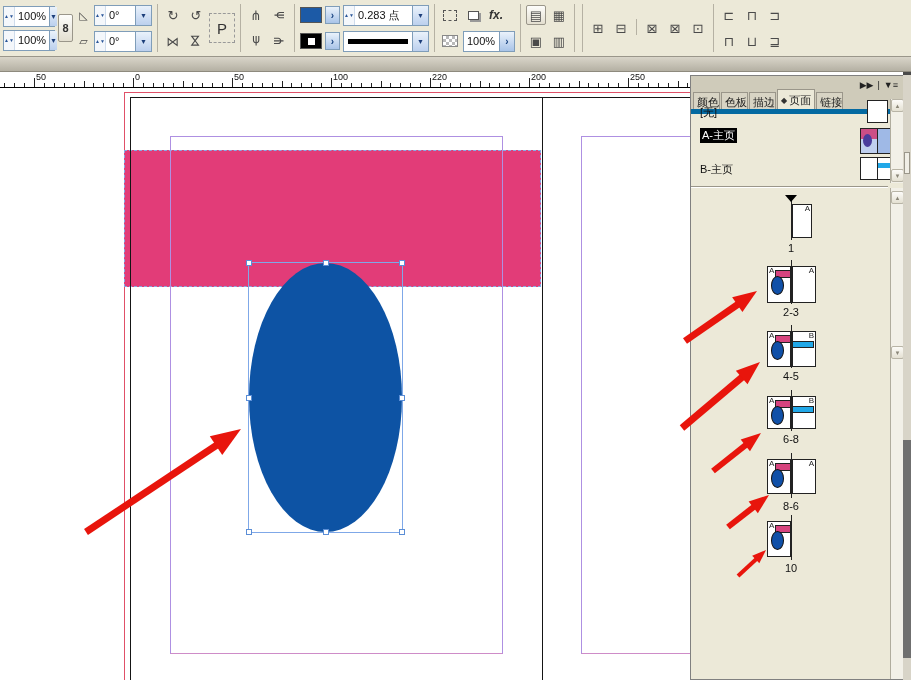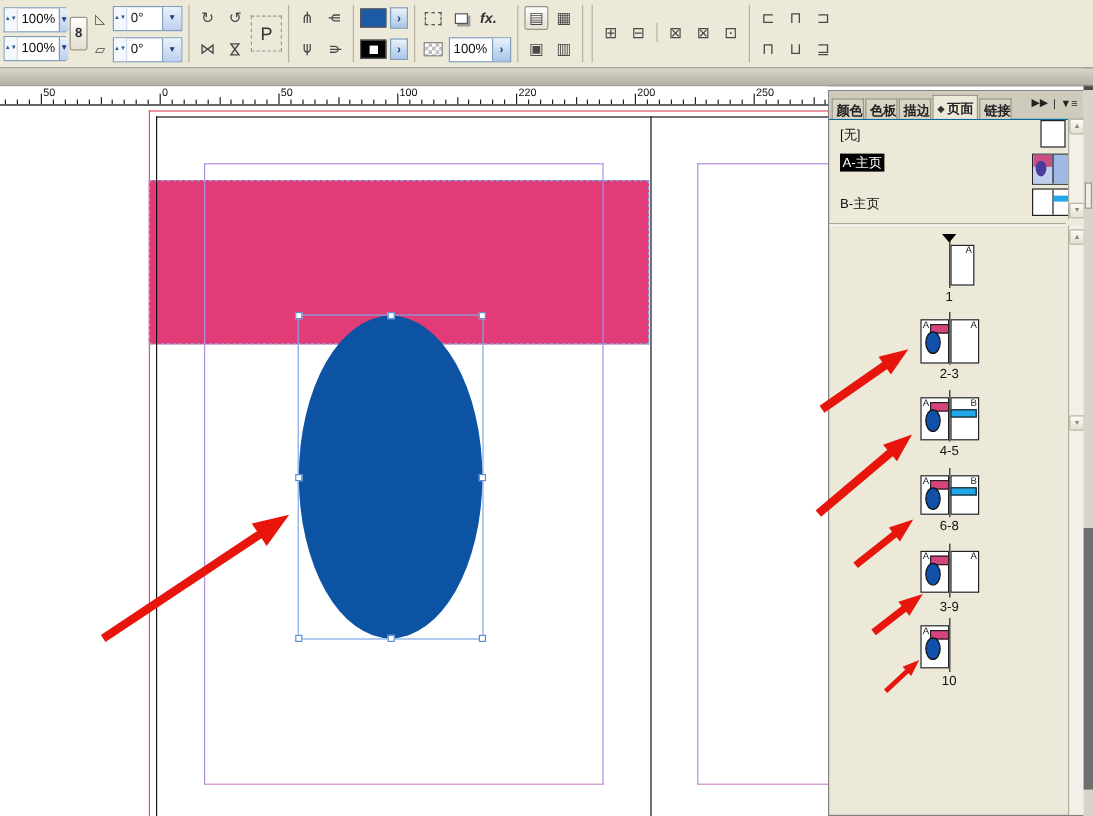--- a/index.html
+++ b/index.html
@@ -72,23 +72,23 @@
   .ellipse-sel { left:248px; top:174px; width:155px; height:271px;
     border:1px solid #7FA8E8; z-index:5; }
   .blue-ellipse { position:absolute; left:0px; top:0px; width:153px; height:269px;
     border-radius:50%; background:#0D53A4; }
   .handle { position:absolute; width:6px; height:6px; background:#fff;
     border:1px solid #5B8ED6; transform:translate(-50%,-50%); }
 
   
   .panel { position:absolute; left:690px; top:75px; width:213px; height:605px;
     background:#ECE9D8; border:1px solid #808080; border-right:none; z-index:5; font-size:11px; }
-  .tabbar { position:absolute; left:0; top:0; right:0; height:24px;
+  .tabbar { position:absolute; left:0; top:0; right:0; height:38px;
     background:#CFCBBA; display:flex; align-items:flex-end; padding-left:2px;
-    border-bottom:1px solid #0369a1;font-weight:bold; }
+    border-bottom:5px solid #0369a1; }
   .tab { height:17px; padding:2px 3px 0 3px; background:#D8D4C4; border:1px solid #9a968a;
     border-bottom:none; margin-right:1px; max-width:27px; overflow:hidden; white-space:nowrap; color:#222; }
   .tab.active { height:20px; max-width:none; background:#ECE9D8; display:flex; align-items:center; gap:2px; }
   .tab-collapse-glyph { font-size:8px; color:#333; }
   .panel-topicons { position:absolute; right:5px; top:4px; font-size:9px; color:#222;
     display:flex; gap:4px; align-items:center; }
   .mlabel { position:absolute; left:9px; color:#111; }
   .mlabel.sel { background:#000; color:#fff; padding:0 2px; }
   .mthumb { position:absolute; border:1px solid #222; background:#fff; display:flex; }
   .mhalf { position:relative; flex:1; overflow:hidden; }
@@ -183,20 +183,35 @@
     </div>
     <div class="tsep"></div>
     <div class="tcol">
       <div class="trow">
         <span class="swatch fillb"></span>
         <span class="nextbtn">›</span>
       </div>
       <div class="trow">
         <span class="swatch strokeb"></span>
         <span class="nextbtn">›</span>
+      </div>
+    </div>
+    <div class="tcol">
+      <div class="trow">
+        <div class="tfield" style="width:86px">
+          <span class="tspin">▲▼</span>
+          <span class="tval">0.283 点</span>
+          <span class="tdd">▼</span>
+        </div>
+      </div>
+      <div class="trow">
+        <div class="tfield strokedd">
+          <span class="linebar"></span>
+          <span class="tdd">▼</span>
+        </div>
       </div>
     </div>
     <div class="tsep"></div>
     <div class="tcol">
       <div class="trow">
         <span class="ticon">
             <span class="dashedrect"></span>
           </span>
         <span class="ticon">
             <span class="shadowrect"></span>
@@ -439,21 +454,21 @@
         <div class="pg-label" style="top: 245px;">6-8</div>
         <div class="spineline" style="left: 100px; top: 265px; height: 45px;"></div>
         <div class="pg" style="top: 271px; height: 35px; width: 24px; left: 76px;">
           <span class="pg-letter" style="left: 1px;">A</span>
           <div class="pg-band" style="left: 7px; right: -1px; top: 3px; height: 8px;"></div>
           <div class="pg-ell" style="left: 3px; top: 9px; width: 13px; height: 19px;"></div>
         </div>
         <div class="pg" style="top: 271px; height: 35px; width: 24px; left: 101px;">
           <span class="pg-letter" style="right: 1px;">A</span>
         </div>
-        <div class="pg-label" style="top: 312px;">3-9</div>
+        <div class="pg-label" style="top: 312px;">8-6</div>
         <div class="spineline" style="left: 100px; top: 327px; height: 45px;"></div>
         <div class="pg" style="top: 333px; height: 36px; width: 24px; left: 76px;">
           <span class="pg-letter" style="left: 1px;">A</span>
           <div class="pg-band" style="left: 7px; right: -1px; top: 3px; height: 8px;"></div>
           <div class="pg-ell" style="left: 3px; top: 9px; width: 13px; height: 19px;"></div>
         </div>
         <div class="pg-label" style="top: 374px;">10</div>
       </div>
 
     <div class="sb" style="left:199px;top:112px;bottom:0">

